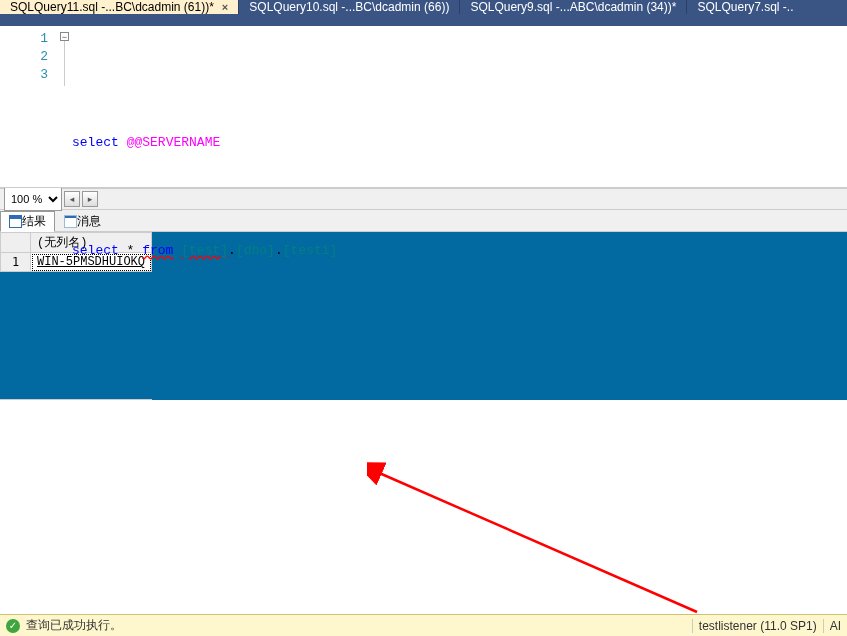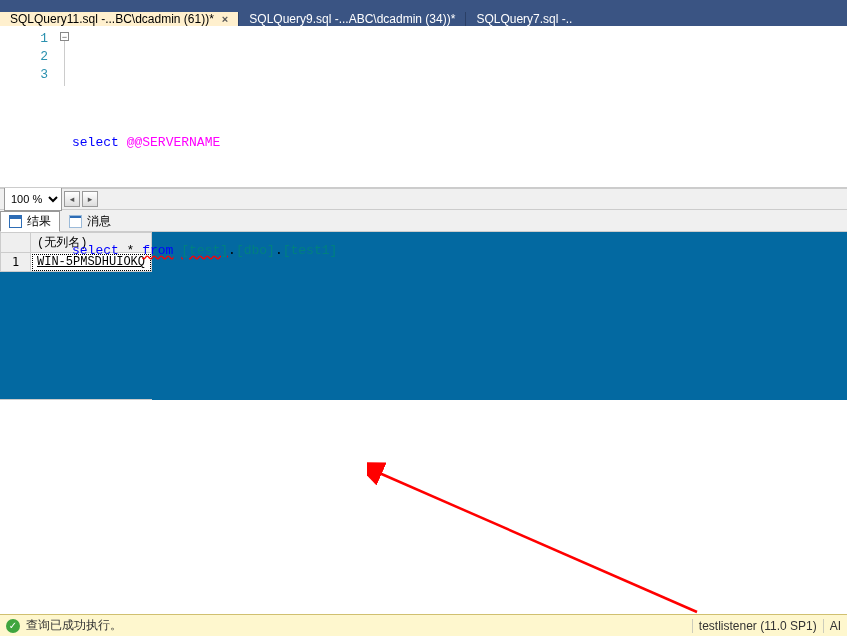--- a/index.html
+++ b/index.html
@@ -11,21 +11,21 @@
       height: 636px;
       overflow: hidden;
       position: relative;
     }
 
     
     .tab-bar {
       display: flex;
       background: #3a5483;
       height: 26px;
-      align-items: flex-end;
+      align-items: flex-start;
     }
     .tab {
       display: flex;
       align-items: center;
       padding: 0 10px;
       color: #fff;
       font-size: 12px;
       cursor: pointer;
       white-space: nowrap;
       border-right: 1px solid #2a3f66;
@@ -152,21 +152,20 @@
     }
     .results-tab {
       display: flex;
       align-items: center;
       padding: 2px 8px;
       font-size: 12px;
       color: #000;
       cursor: pointer;
       border: 1px solid transparent;
       border-bottom: none;
-      gap: 5px;
       height: 21px;
     }
     .results-tab.active {
       background: #fff;
       border-color: #999;
       border-bottom: 1px solid #fff;
       position: relative;
       top: 1px;
     }
     .rt-icon {
@@ -287,20 +286,23 @@
       z-index: 100;
     }
   </style>
 </head>
 <body>
 
 <div class="tab-bar">
   <div class="tab active">
     <span>SQLQuery11.sql -...BC\dcadmin (61))*</span>
     <span class="tab-close">×</span>
+  </div>
+  <div class="tab">
+    <span>SQLQuery10.sql -...BC\dcadmin (66))</span>
   </div>
   <div class="tab">
     <span>SQLQuery9.sql -...ABC\dcadmin (34))*</span>
   </div>
   <div class="tab tab-last">
     <span>SQLQuery7.sql -..</span>
   </div>
 </div>
 
 <div class="editor-area">

